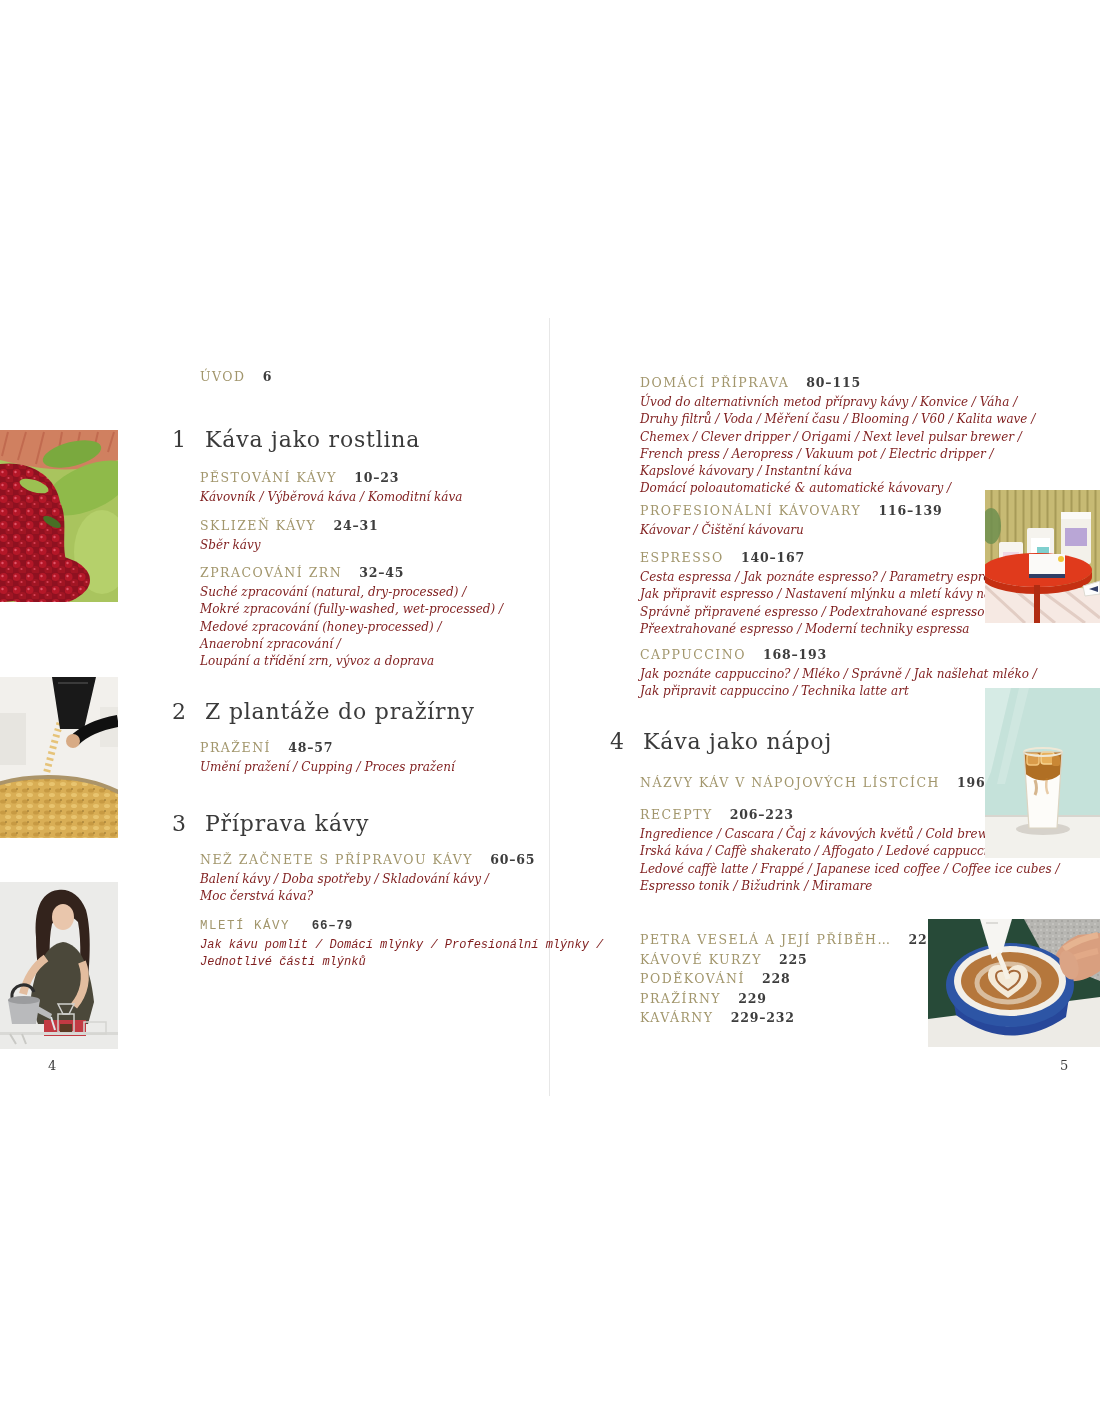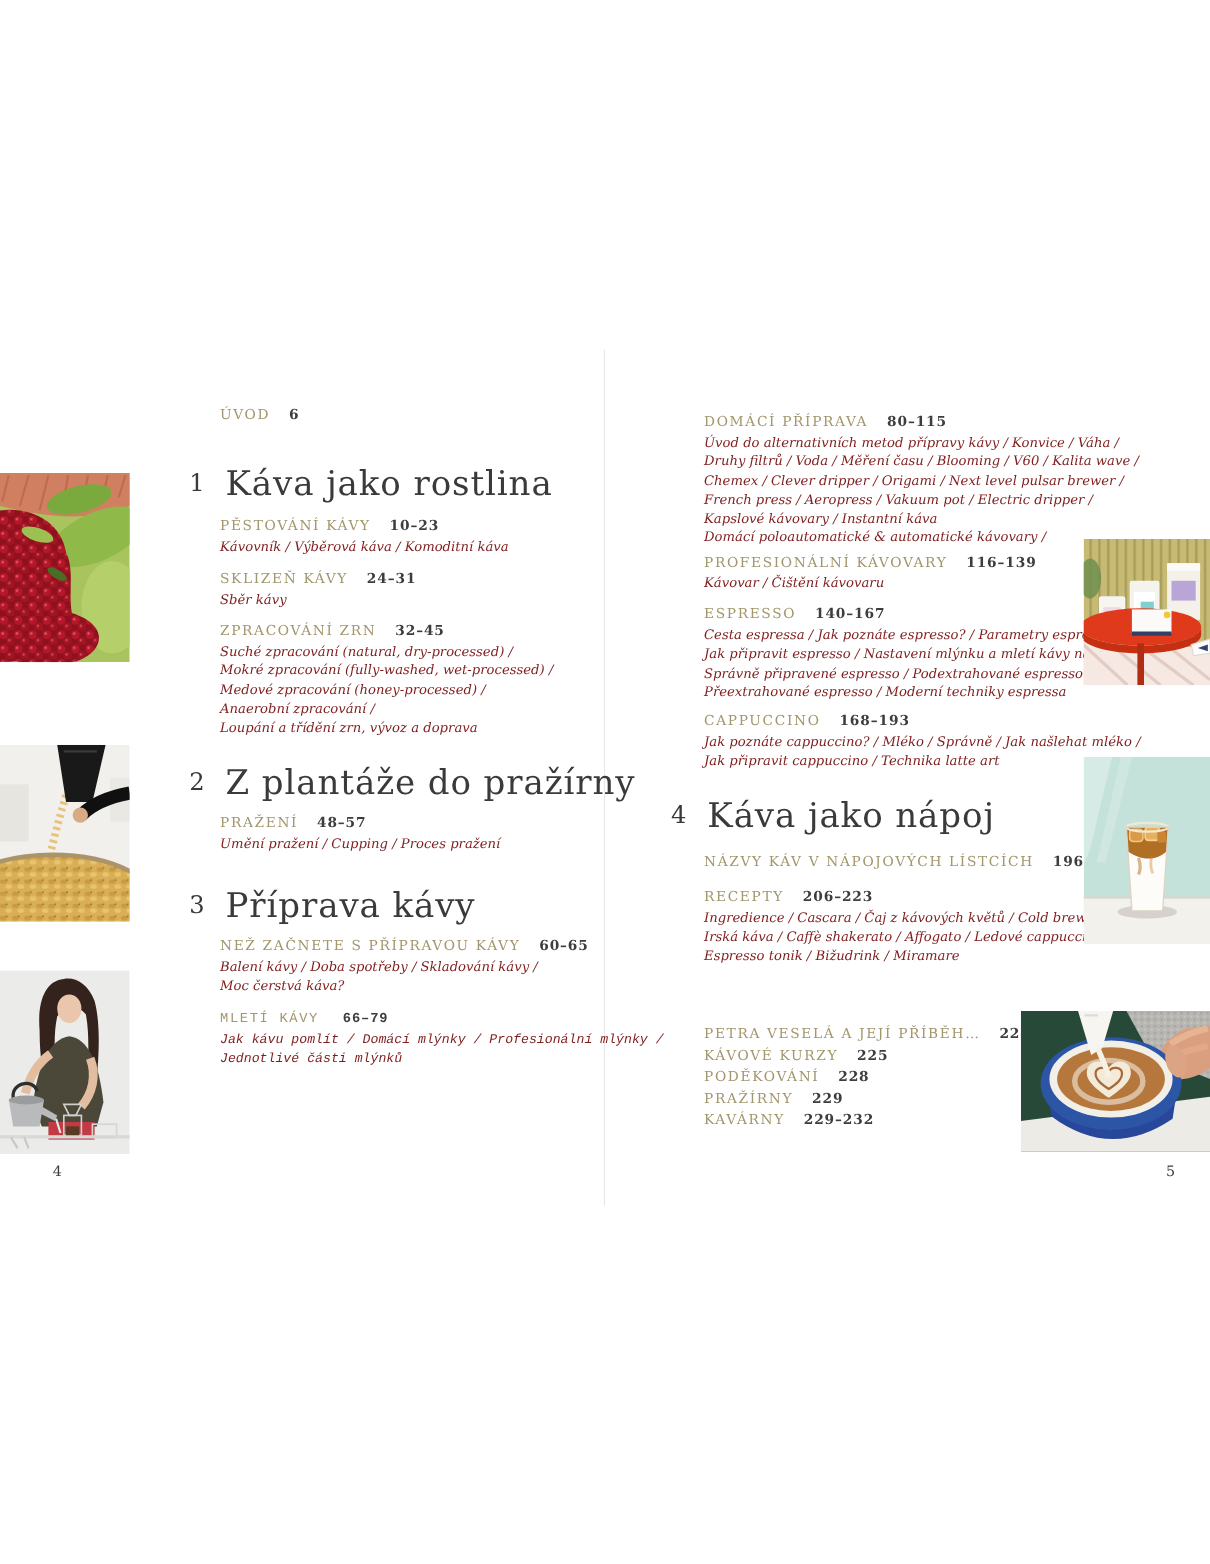--- a/index.html
+++ b/index.html
@@ -3,21 +3,21 @@
 <meta charset="utf-8">
 <style>
   html,body{margin:0;padding:0;background:#ffffff;}
   .canvas{position:relative;width:1100px;height:1258px;background:#ffffff;overflow:hidden;
           font-family:"DejaVu Serif","Liberation Serif",serif;}
   .divider{position:absolute;left:549px;top:318px;width:1px;height:778px;background:#e7e7e7;}
   .page-num{position:absolute;font-size:13px;color:#3d3d3d;}
   .uvod{position:absolute;}
   .chapter{position:absolute;display:flex;color:#3a3a3a;}
   .ch-num{width:33px;font-size:22px;line-height:30px;}
-  .ch-title{font-size:31px;letter-spacing:0.8px;line-height:30px;}
+  .ch-title{font-size:22px;letter-spacing:0.8px;line-height:30px;}
   .sec{position:absolute;width:380px;}
   .sec-head{white-space:nowrap;}
   .sec-label{font-size:12.5px;letter-spacing:1.5px;color:#a2966c;}
   .sec-pages{font-size:12.5px;color:#3d3d3d;margin-left:12px;letter-spacing:0.8px;font-weight:bold;}
   .sec-lines{margin-top:3px;}
   .sec-line{font-style:italic;font-size:12px;color:#7f1d1d;line-height:17.3px;white-space:nowrap;}
   .endmatter{position:absolute;}
   .end-row{white-space:nowrap;line-height:18.6px;}
   .photo{position:absolute;overflow:hidden;}
   .photo svg{display:block;}
@@ -181,20 +181,21 @@
   </div>
 
   <div class="sec" style="left:640px;top:804px;">
     <div class="sec-head">
       <span class="sec-label">RECEPTY</span>
       <span class="sec-pages">206–223</span>
     </div>
     <div class="sec-lines">
         <div class="sec-line">Ingredience / Cascara / Čaj z kávových květů / Cold brew coffee /</div>
         <div class="sec-line">Irská káva / Caffè shakerato / Affogato / Ledové cappuccino /</div>
+        <div class="sec-line">Ledové caffè latte / Frappé / Japanese iced coffee / Coffee ice cubes /</div>
         <div class="sec-line">Espresso tonik / Bižudrink / Miramare</div>
       </div>
   </div>
 
   <div class="endmatter" style="left:640px;top:930px;">
     <div class="end-row">
       <span class="sec-label">PETRA VESELÁ A JEJÍ PŘÍBĚH…</span>
       <span class="sec-pages">224</span>
     </div>
     <div class="end-row">

